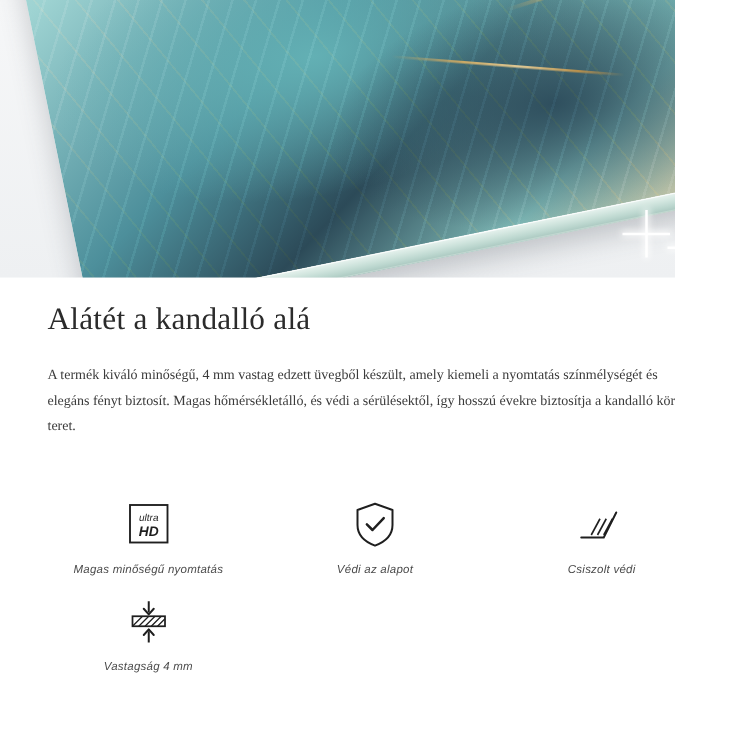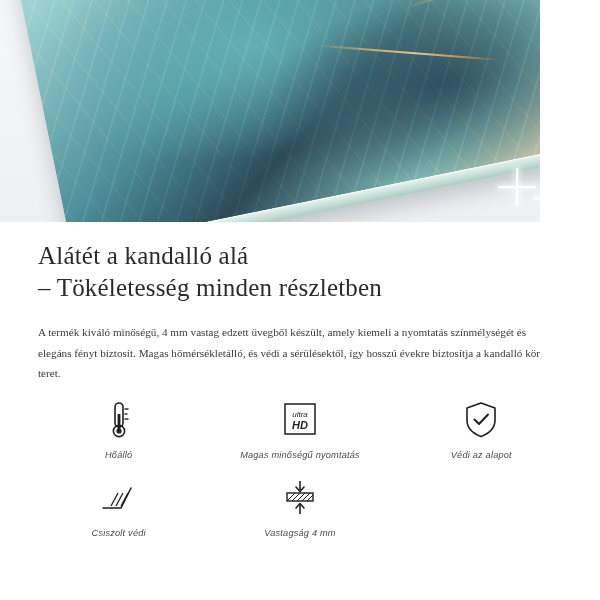--- a/index.html
+++ b/index.html
@@ -200,41 +200,26 @@
       <div class="glass-edge"></div>
       <div class="glass-edge-2"></div>
     </div>
     <div class="sparkle sp1"></div>
     <div class="sparkle sp2"></div>
   </div>
 
   <div class="content">
     <h1 class="headline">
       <span>Alátét a kandalló alá</span>
-      <span class="l2">– Tökéletesség minden részletben</span>
     </h1>
     <p class="paragraph">A termék kiváló minőségű, 4 mm vastag edzett üvegből készült, amely kiemeli a nyomtatás színmélységét és elegáns fényt biztosít. Magas hőmérsékletálló, és védi a sérülésektől, így hosszú évekre biztosítja a kandalló körüli teret.</p>
   </div>
 
   <div class="features">
 
-    <div class="feature">
-      <span class="ico">
-        <svg width="30" height="40" viewBox="0 0 30 40">
-          <rect x="11" y="3" width="8" height="24" rx="4" fill="none" stroke="#1f1f1f" stroke-width="1.6"></rect>
-          <circle cx="15" cy="31" r="5.6" fill="none" stroke="#1f1f1f" stroke-width="1.6"></circle>
-          <circle cx="15" cy="31" r="2.6" fill="#1f1f1f"></circle>
-          <rect x="13.6" y="14" width="2.8" height="15" fill="#1f1f1f"></rect>
-          <line x1="20.5" y1="9" x2="24.5" y2="9" stroke="#1f1f1f" stroke-width="1.4"></line>
-          <line x1="20.5" y1="14" x2="23.5" y2="14" stroke="#1f1f1f" stroke-width="1.4"></line>
-          <line x1="20.5" y1="19" x2="24.5" y2="19" stroke="#1f1f1f" stroke-width="1.4"></line>
-        </svg>
-      </span>
-      <span class="cap">Hőálló</span>
-    </div>
 
     <div class="feature">
       <span class="ico">
         <svg width="40" height="38" viewBox="0 0 40 38">
           <rect x="5" y="3" width="30" height="30" fill="none" stroke="#1f1f1f" stroke-width="1.5"></rect>
           <text x="20" y="16" font-family="Liberation Sans, sans-serif" font-size="8" text-anchor="middle" fill="#1f1f1f">ultra</text>
           <text x="20" y="28" font-family="Liberation Sans, sans-serif" font-size="11" font-weight="bold" text-anchor="middle" fill="#1f1f1f">HD</text>
         </svg>
       </span>
       <span class="cap">Magas minőségű nyomtatás</span>

